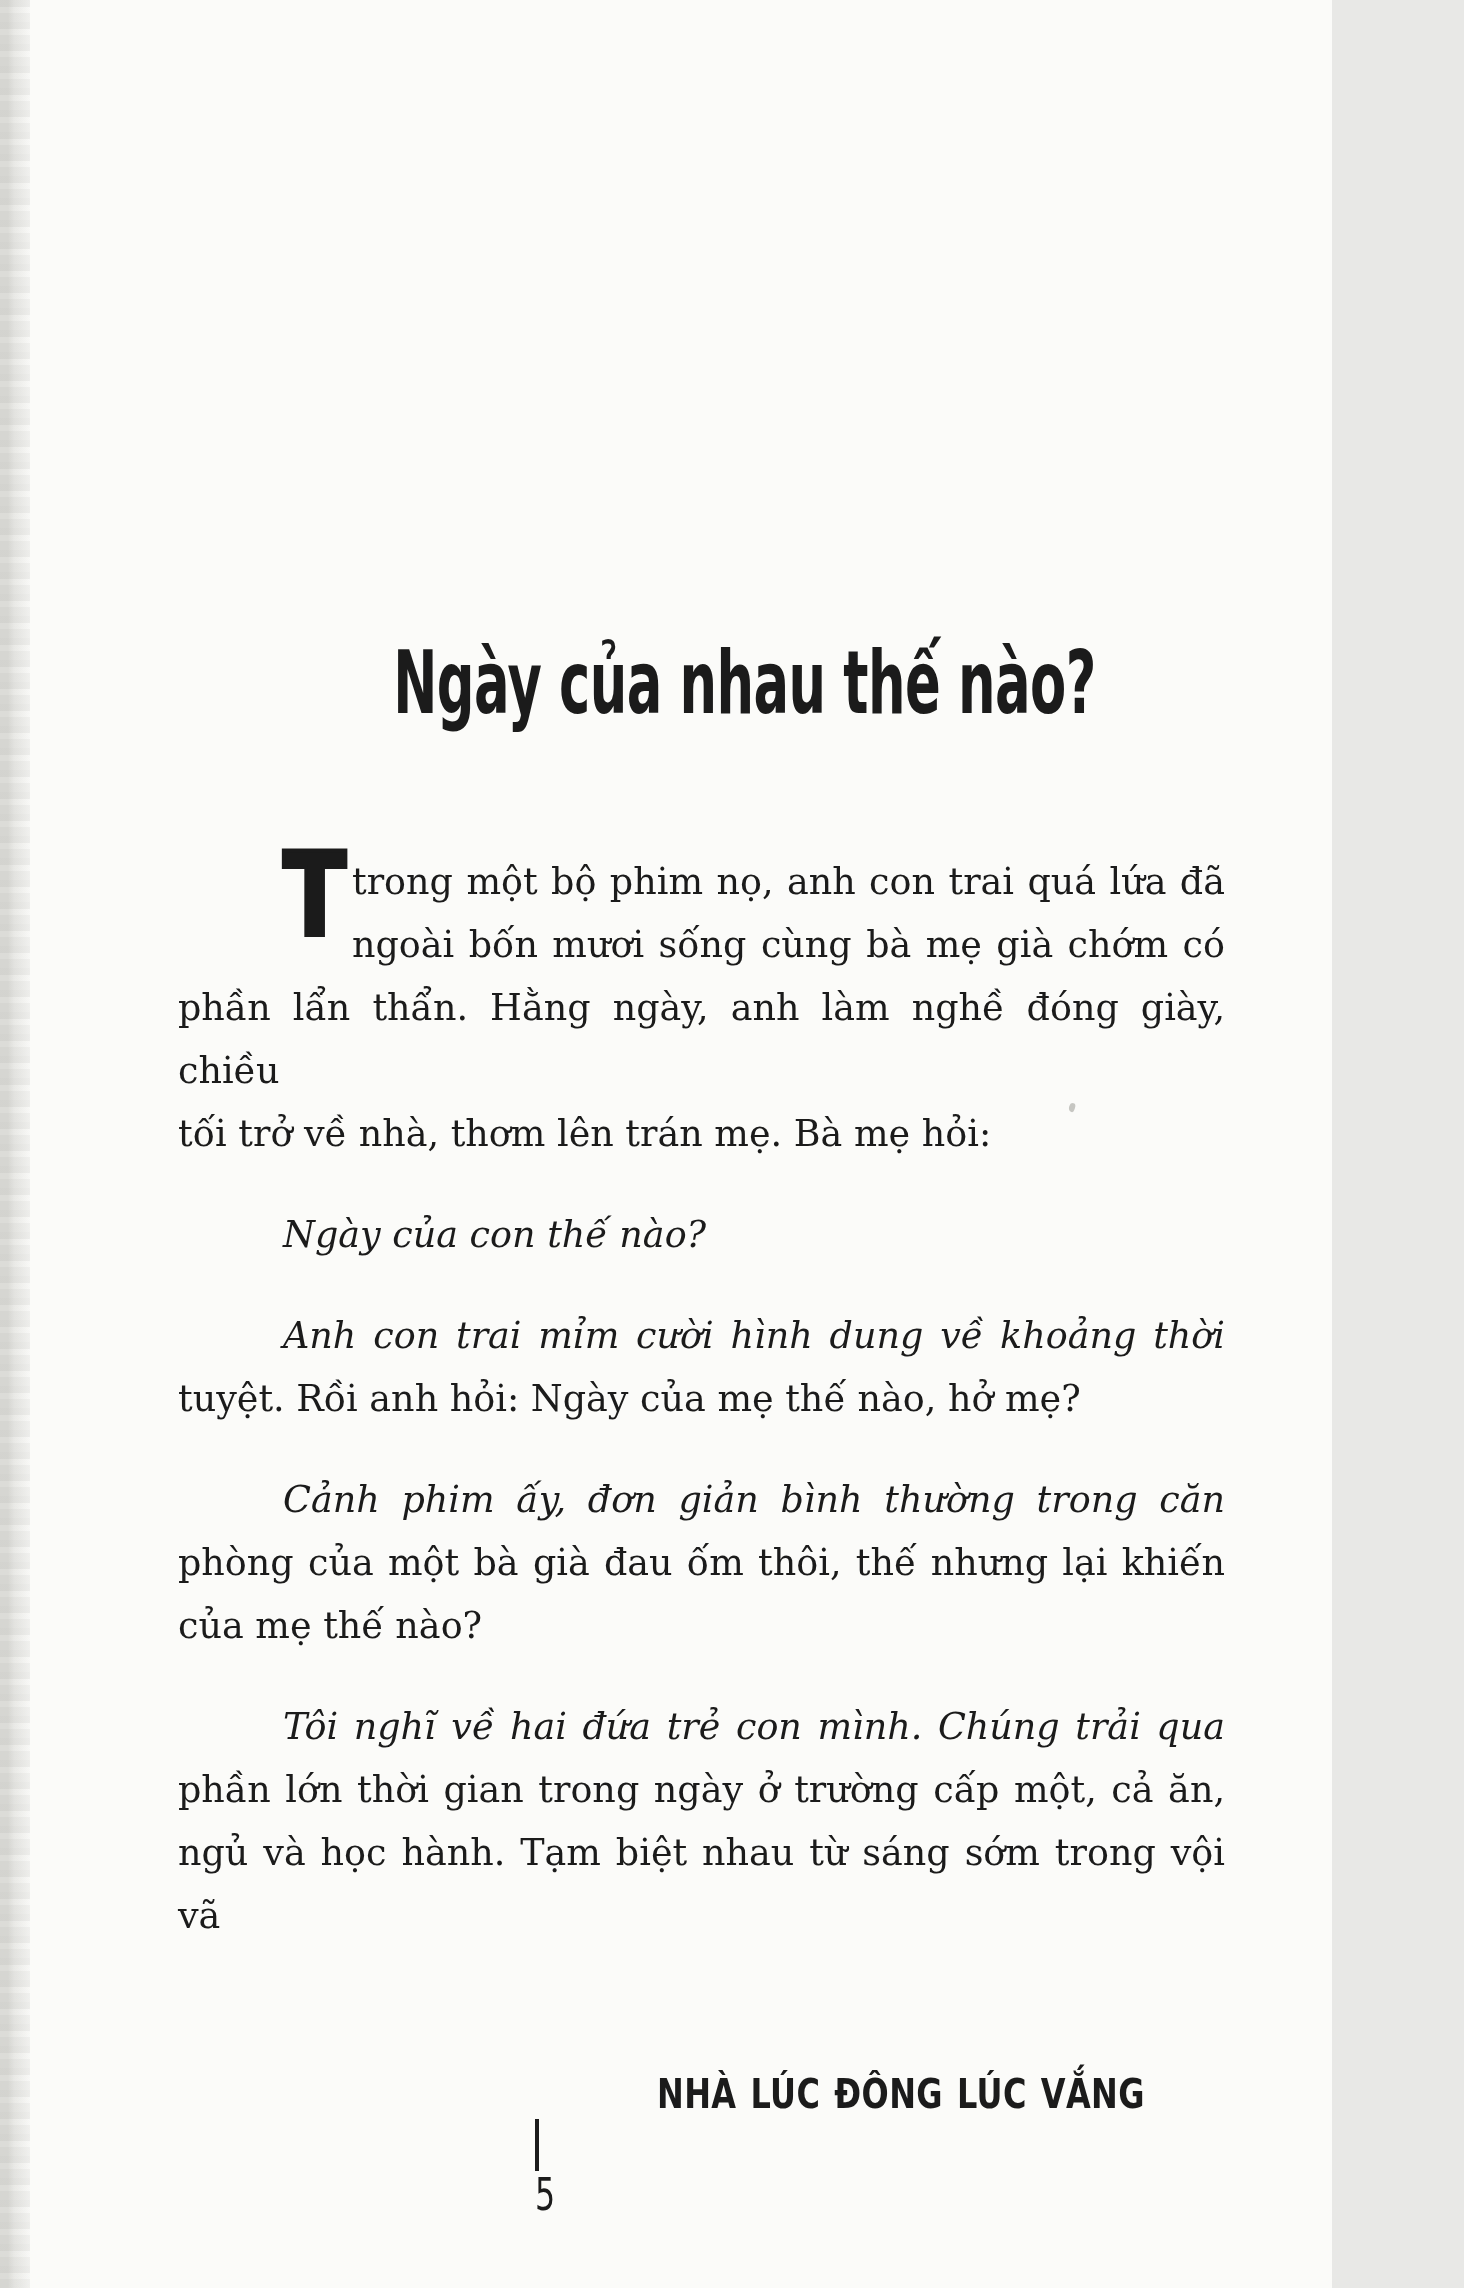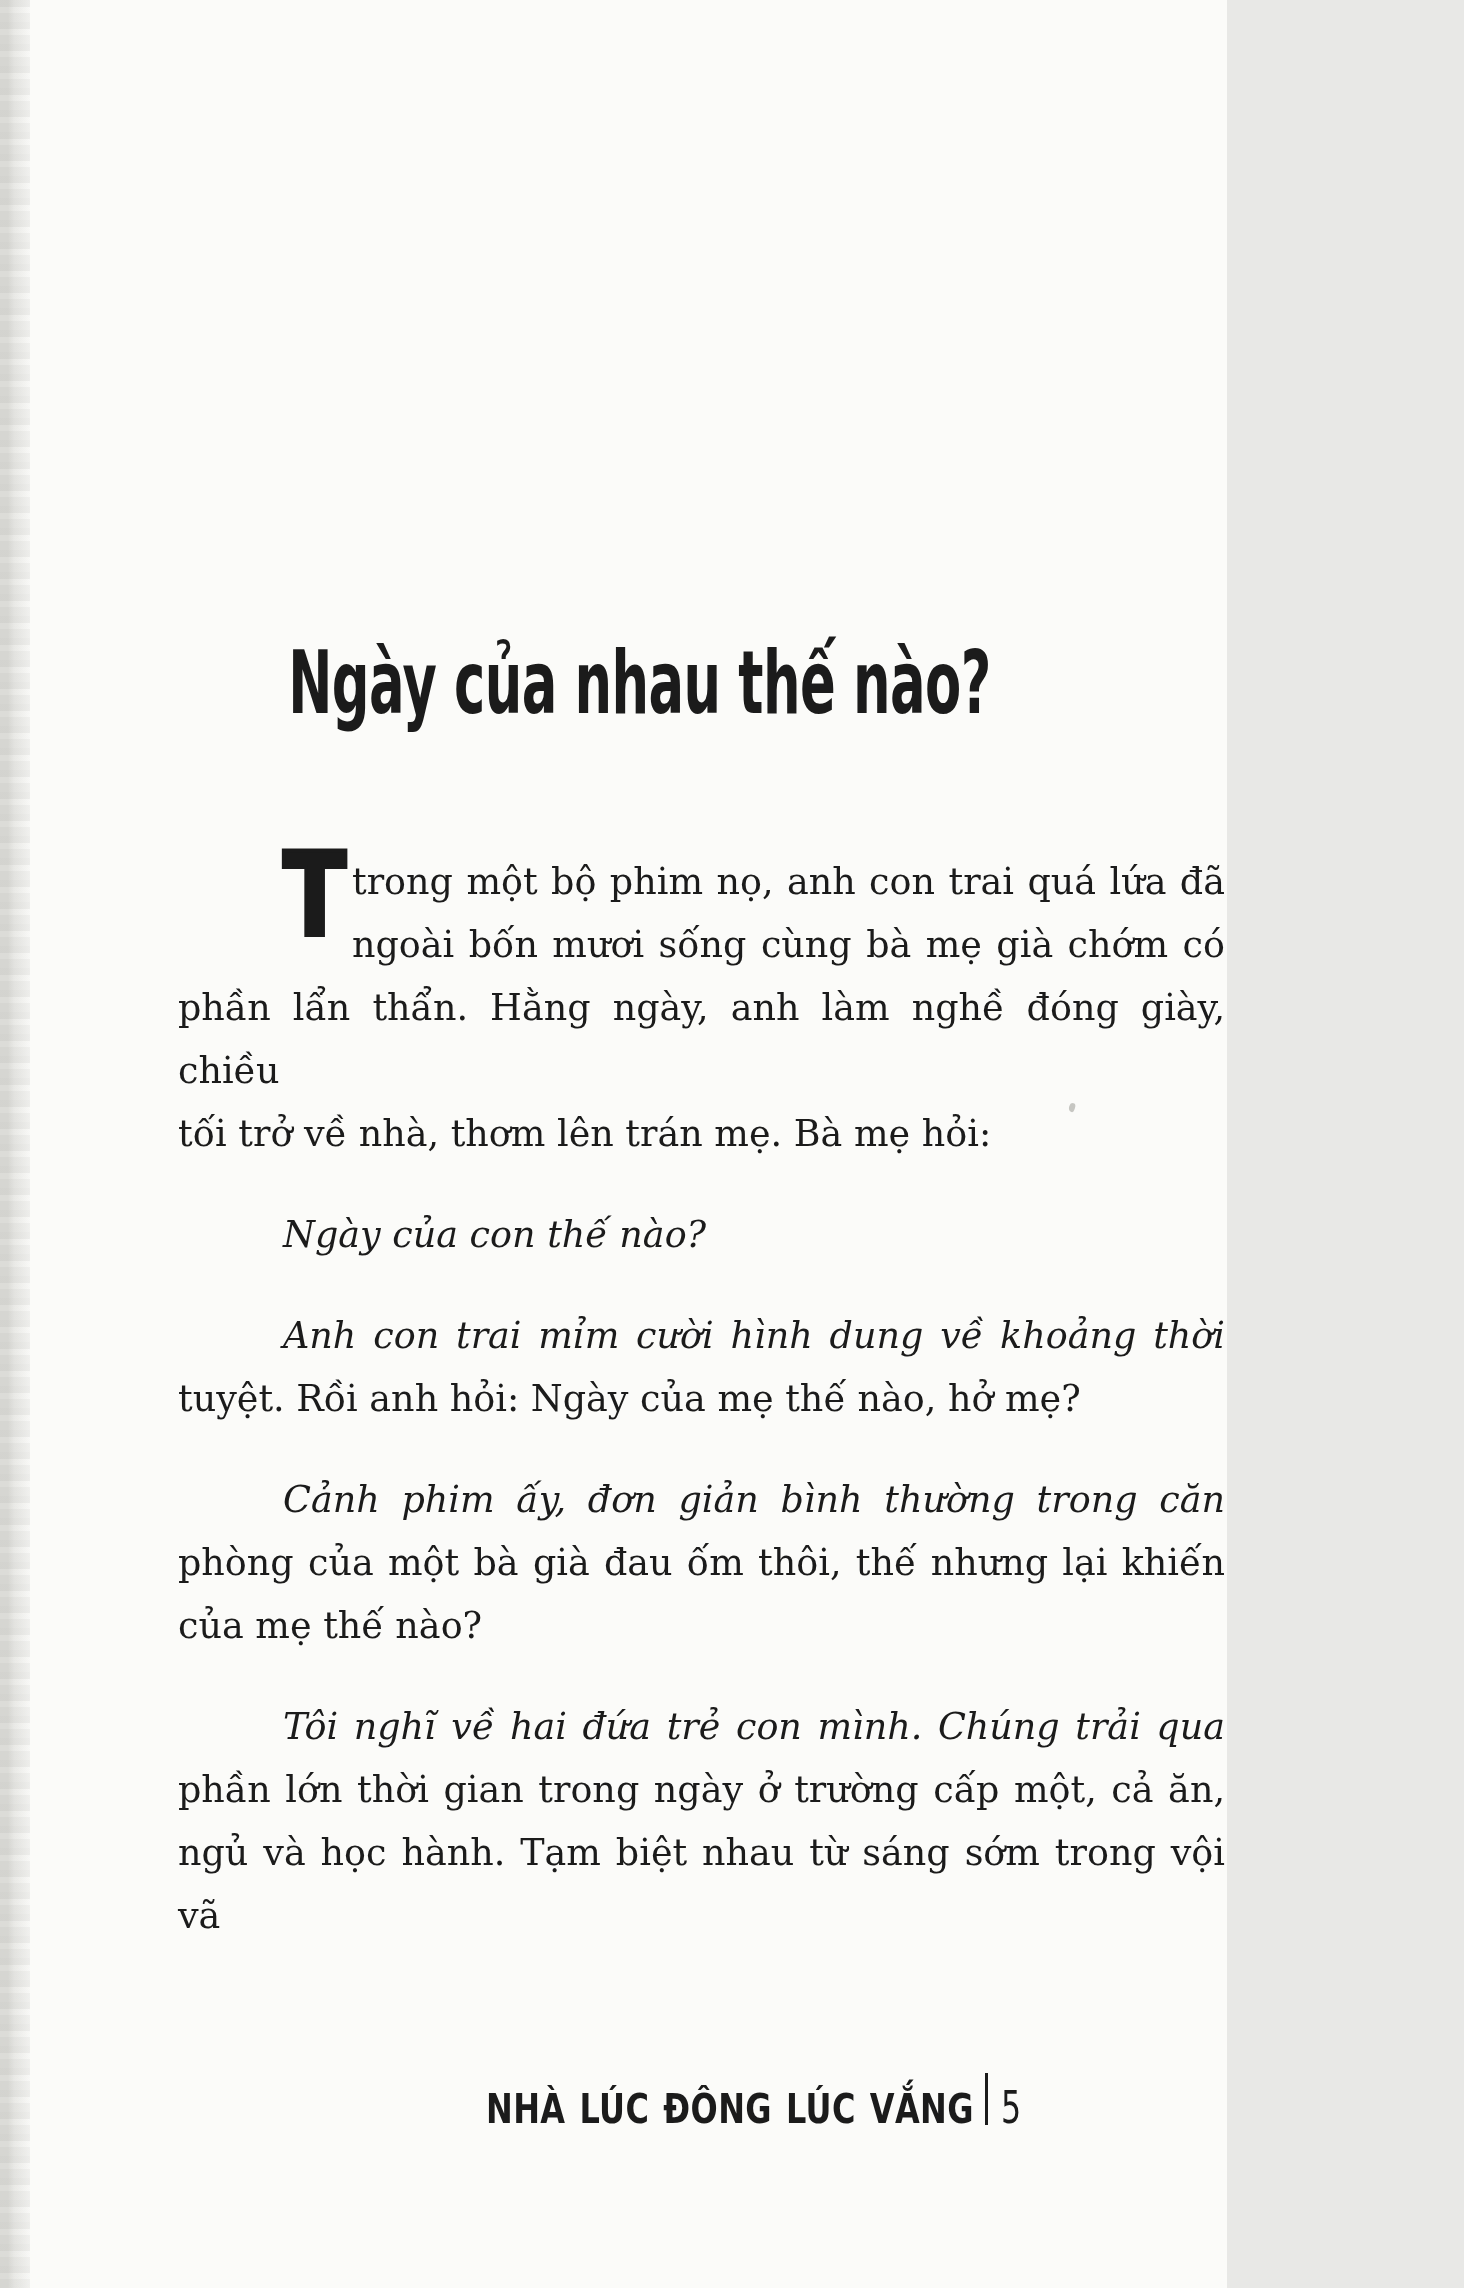--- a/index.html
+++ b/index.html
@@ -3,21 +3,21 @@
 <meta charset="utf-8">
 <style>
   :root{
     --ink:#1b1b1b;
     --paper:#fbfbf9;
     --edge:#dededa;
   }
   html,body{margin:0;padding:0;background:#e8e8e6;}
   #page{
     position:relative;
-    width:1227px;height:2288px;
+    width:1332px;height:2288px;
     background:var(--paper);
     overflow:hidden;
     font-family:"DejaVu Serif","Liberation Serif",serif;
     color:var(--ink);
   }
   
   #edge-shadow{
     position:absolute;left:0;top:0;bottom:0;width:30px;
     background:
       repeating-linear-gradient(to bottom, rgba(120,120,115,.10) 0 7px, rgba(120,120,115,.02) 7px 13px, rgba(120,120,115,.08) 13px 22px),
@@ -62,20 +62,21 @@
     font-size:116px;line-height:1;
     -webkit-text-stroke:4px var(--ink);
     transform:scaleX(0.80);
     transform-origin:0 0;
   }
   
   #footer{
     position:absolute;top:2071px;right:198px;
     display:flex;align-items:baseline;
     white-space:nowrap;
+    flex-direction:column;
   }
   #footer-book-title{
     font-family:"DejaVu Sans","Liberation Sans",sans-serif;
     font-weight:bold;
     font-size:40px;
     letter-spacing:0.5px;
     word-spacing:3px;
     transform:scaleX(0.80);
     transform-origin:100% 50%;
   }

